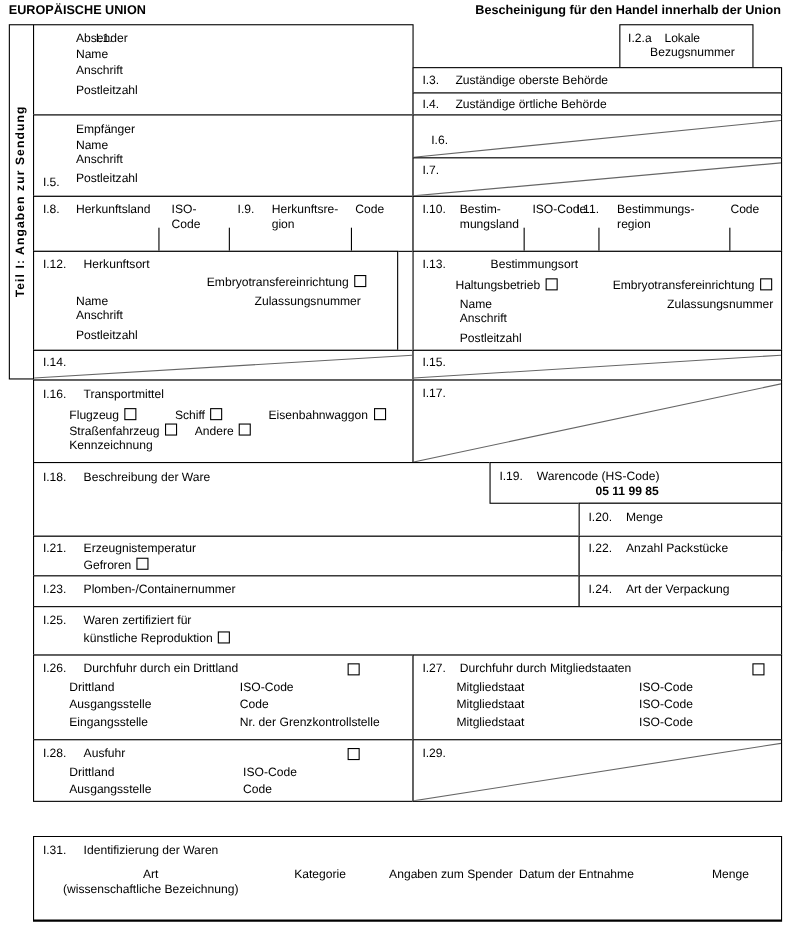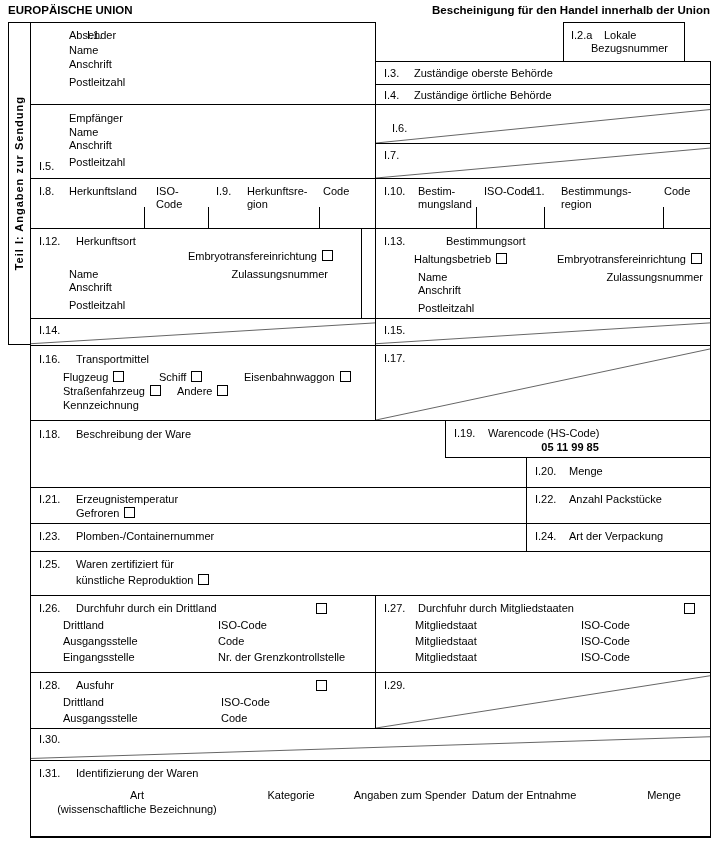--- a/index.html
+++ b/index.html
@@ -233,26 +233,20 @@
     <span style="left:190px;top:39px;">Code</span>
   </div>
 
   <div class="box" style="left:375px;top:672px;width:336px;height:57px;">
     <span class="num" style="left:8px;top:6px;">I.29.</span>
     <svg class="diag" viewBox="0 0 100 100" preserveAspectRatio="none">
         <line x1="0" y1="100" x2="100" y2="5" stroke="#666" stroke-width="1" vector-effect="non-scaling-stroke"></line>
       </svg>
   </div>
 
-  <div class="box" style="left:30px;top:728px;width:681px;height:33px;">
-    <span class="num" style="left:8px;top:4px;">I.30.</span>
-    <svg class="diag" viewBox="0 0 100 100" preserveAspectRatio="none">
-        <line x1="0" y1="95" x2="100" y2="25" stroke="#666" stroke-width="1" vector-effect="non-scaling-stroke"></line>
-      </svg>
-  </div>
 
   <div class="box thickbottom" style="left:30px;top:760px;width:681px;height:78px;">
     <span class="num" style="left:8px;top:6px;">I.31.</span>
     <span style="left:45px;top:6px;">Identifizierung der Waren</span>
     <span class="ctr" style="left:106px;top:28px;">Art</span>
     <span class="ctr" style="left:106px;top:42px;">(wissenschaftliche Bezeichnung)</span>
     <span class="ctr" style="left:260px;top:28px;">Kategorie</span>
     <span class="ctr" style="left:379px;top:28px;">Angaben zum Spender</span>
     <span class="ctr" style="left:493px;top:28px;">Datum der Entnahme</span>
     <span class="ctr" style="left:633px;top:28px;">Menge</span>

